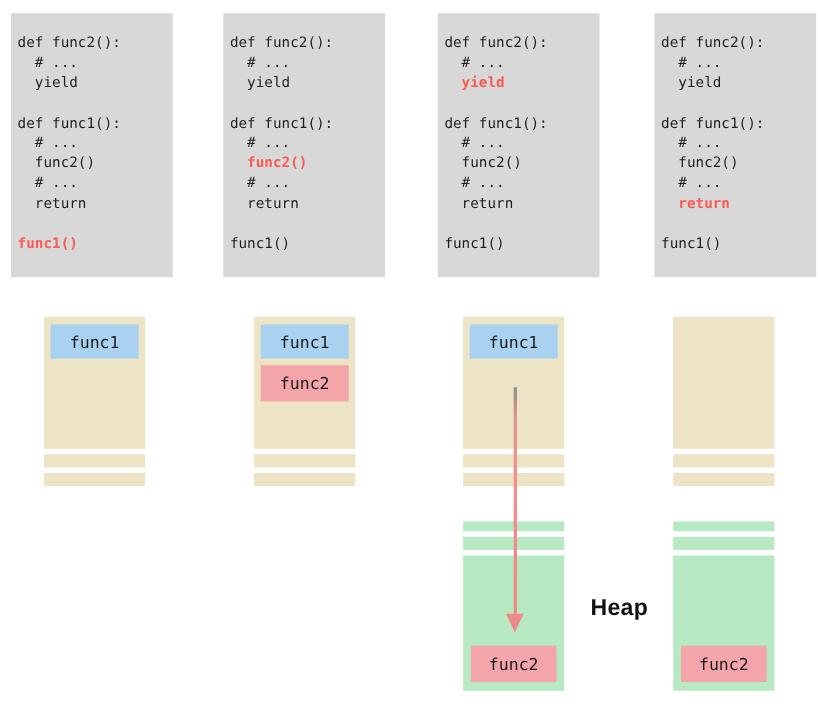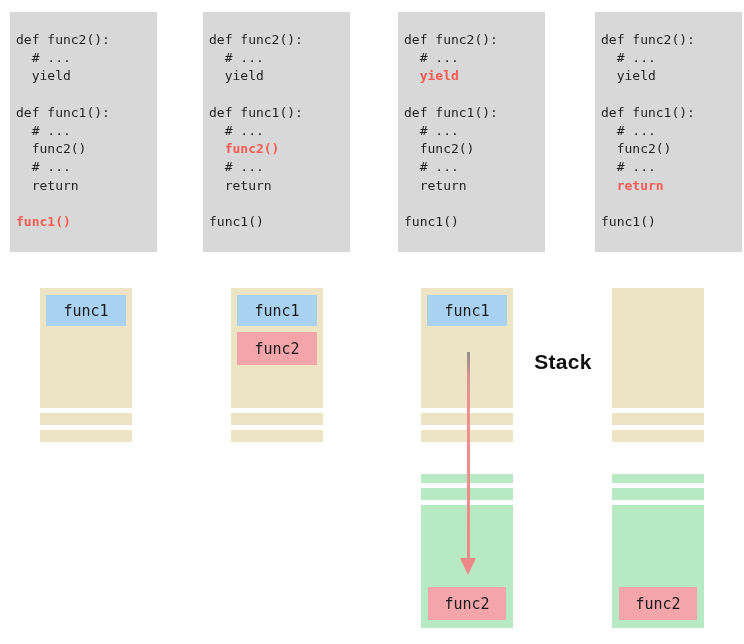--- a/index.html
+++ b/index.html
@@ -104,15 +104,15 @@
   <div class="hstrip" style="left:612px;top:488px;height:12px"></div>
   <div class="heap-block" style="left:612px">
     <div class="hobj">
       <span>func2</span>
     </div>
   </div>
 
   <div class="arrow-line"></div>
   <div class="arrow-head"></div>
 
-  <div class="side-label" style="top:350px">Stack</div>
+  <div class="side-label" style="top:541px">Heap</div>
 
 </div>
 
 </body></html>

